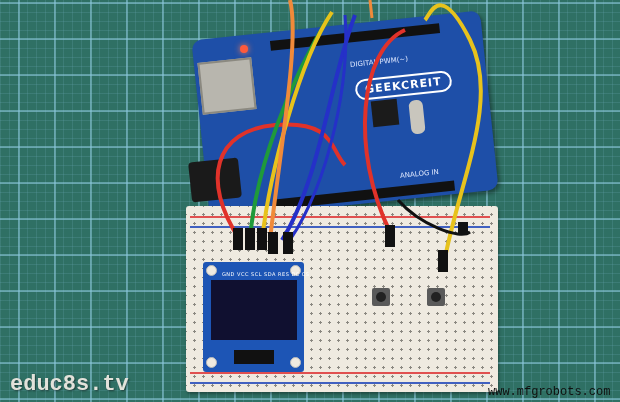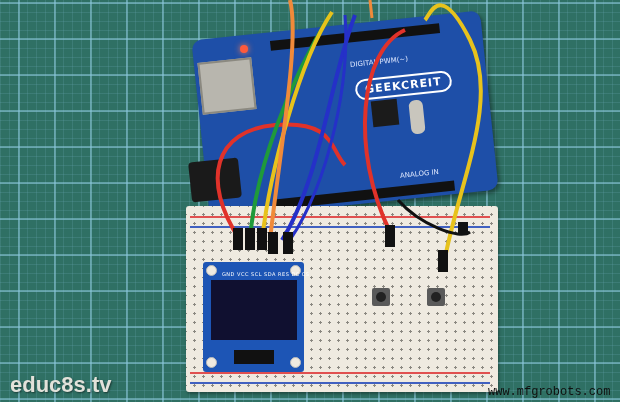--- a/index.html
+++ b/index.html
@@ -36,21 +36,21 @@
     background-size: 9px 9px; background-position: 4px 4px; }
   .rail-red { position:absolute; height:2px; background:#e05050; }
   .rail-blue { position:absolute; height:2px; background:#4060c0; }
   .oled { position:absolute; left:203px; top:262px; width:101px; height:110px; background:#1d55b5; border-radius:3px; }
   .oled-screen { position:absolute; left:211px; top:280px; width:86px; height:60px; background:#101030; }
   .oled-flex { position:absolute; left:234px; top:350px; width:40px; height:14px; background:#111; }
   .oled-pins-label { position:absolute; left:222px; top:271px; color:#fff; font-size:5px; letter-spacing:0.5px; }
   .hole { position:absolute; width:9px; height:9px; border-radius:50%; background:#efeae0; border:1px solid #bbb; }
   .button { position:absolute; width:18px; height:18px; background:#5a5a5a; border-radius:2px; }
   .button::after { content:""; position:absolute; left:4px; top:4px; width:10px; height:10px; border-radius:50%; background:#222; }
-  .wm-left { position:absolute; left:10px; top:372px; color:#e2e2da; font-family:Liberation Sans, sans-serif;
+  .wm-left { position:absolute; left:10px; top:372px; color:#e2e2da; font-family:Liberation Mono, monospace;
     font-size:22px; font-weight:bold; text-shadow: 1px 1px 2px rgba(0,0,0,0.5); }
   .wm-right { position:absolute; left:488px; top:385px; color:#101010; font-family:Liberation Mono, monospace; font-size:12px; }
   svg.wires { position:absolute; left:0; top:0; }
 </style>
 </head>
 <body>
 
 <div class="mat"></div>
 
 <div class="board"></div>

